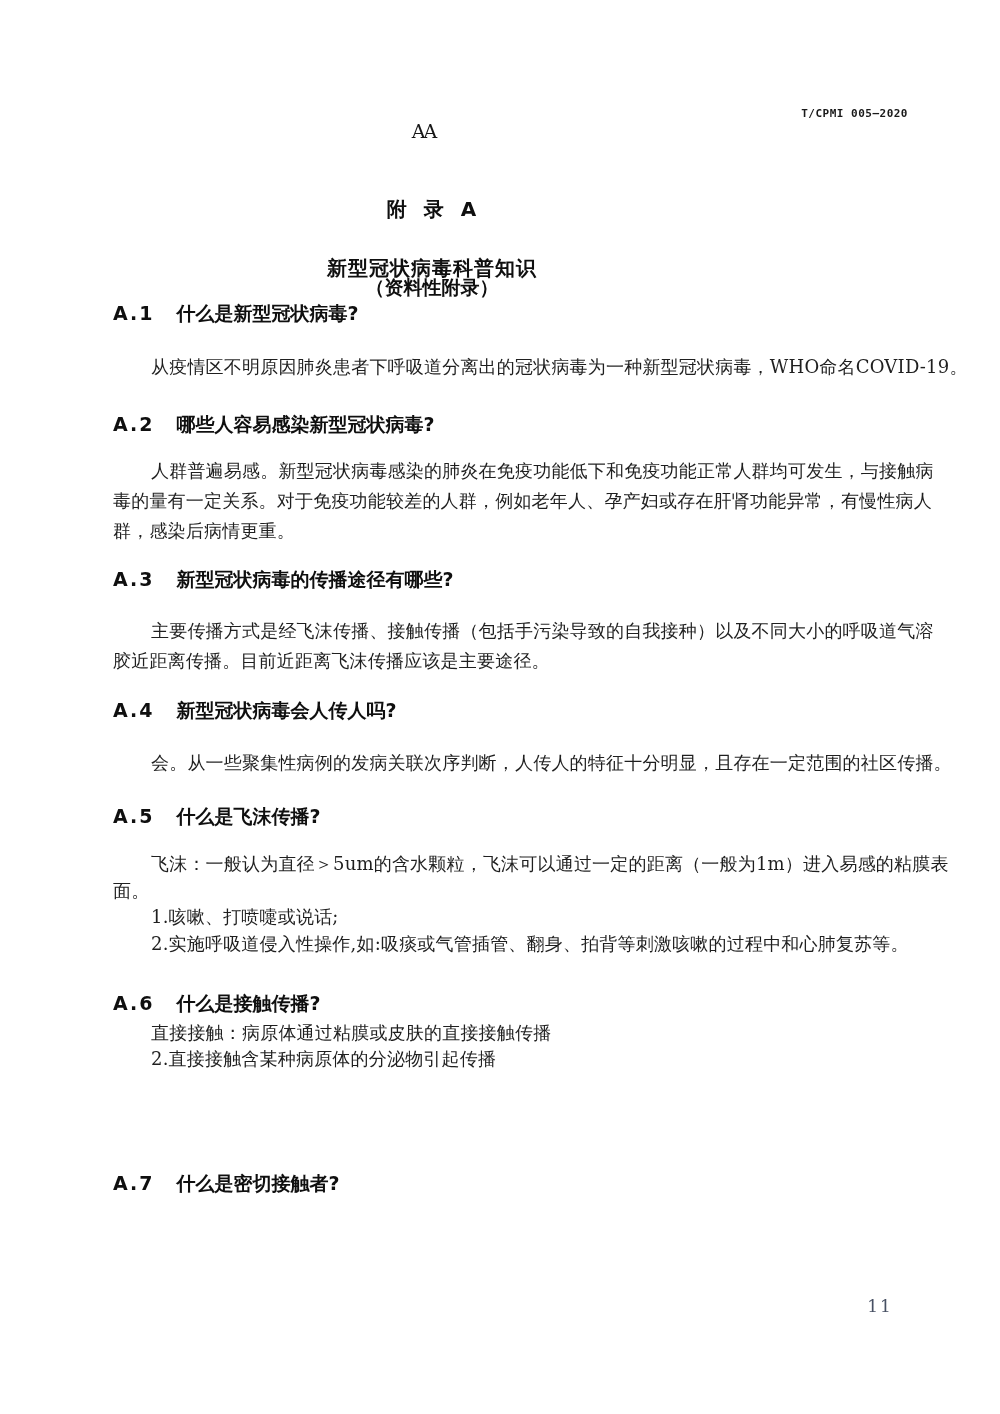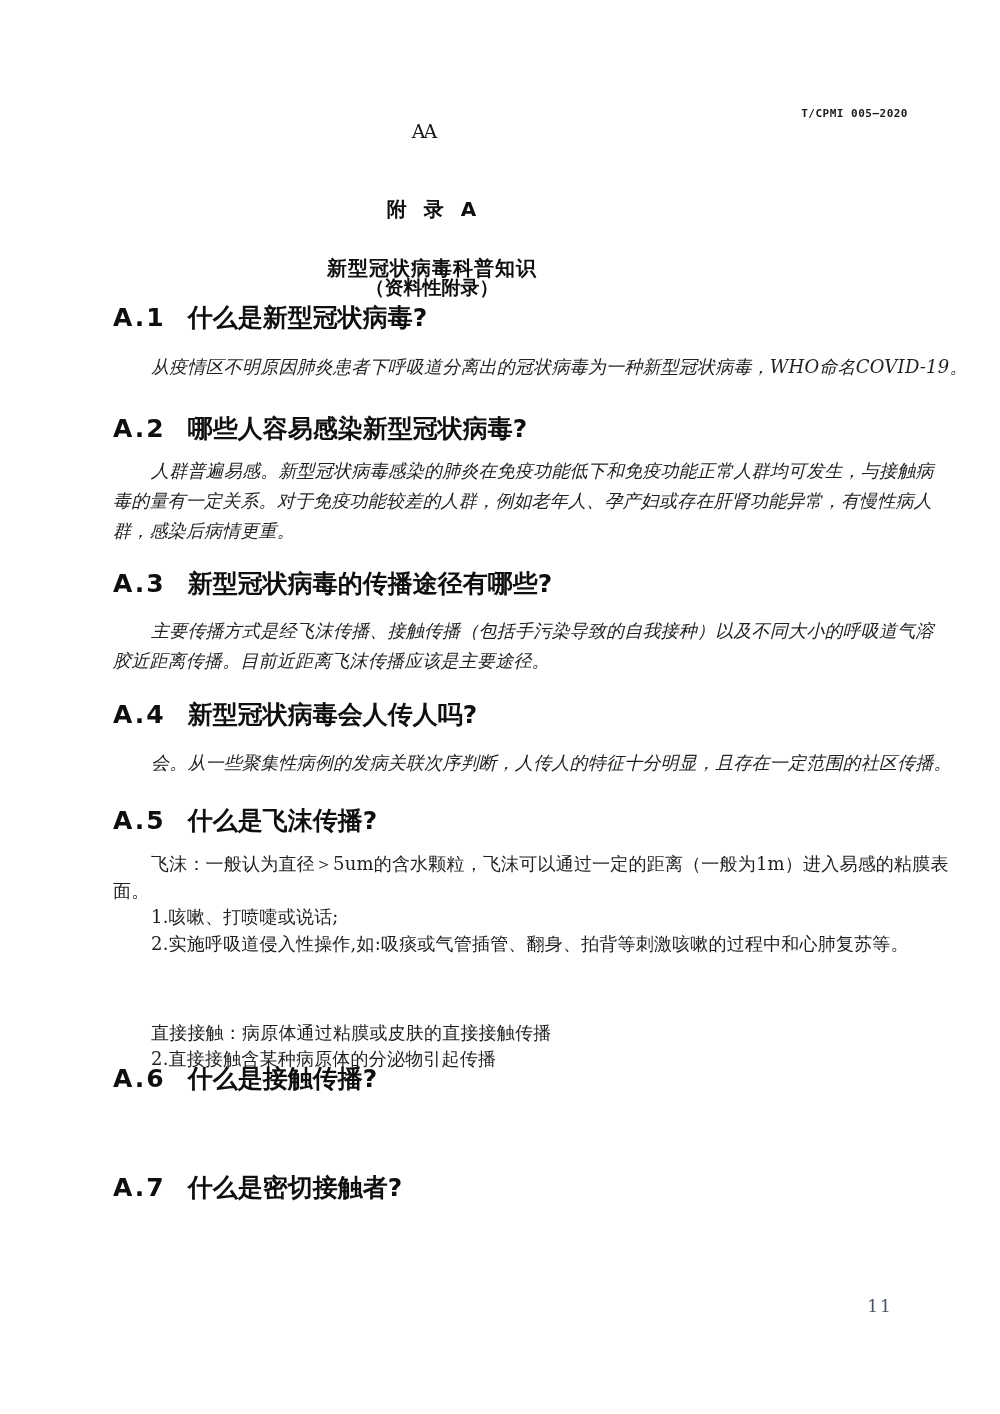--- a/index.html
+++ b/index.html
@@ -51,37 +51,37 @@
   .title-1 { top: 196px; font-size: 20px; letter-spacing: 1px; word-spacing: 8px; }
   .title-2 { top: 227px; font-size: 19px; margin-top: 48px; }
   .title-3 { top: 255px; font-size: 20px; letter-spacing: 1px; }
   
   .sec-h {
     position: absolute;
     left: 113px;
     white-space: nowrap;
     font-family: "DejaVu Sans", "Liberation Sans", sans-serif;
     font-weight: bold;
-    font-size: 25px;
+    font-size: 19px;
     color: #0f0f0f;
   }
   .sec-h .h-num { letter-spacing: 2px; margin-right: 22px; }
   
   .para {
     position: absolute;
     left: 113px;
     width: 820px;
     font-size: 18px;
     color: #1f1f1f;
   }
   .para .ln {
     white-space: nowrap;
     letter-spacing: 0.2px;
   }
-  .lh30 .ln { line-height: 30px; height: 30px; font-style: italic; }
+  .lh30 .ln { line-height: 30px; height: 30px; }
   .lh27 .ln { line-height: 26.5px; height: 26.5px; }
   .lh26 .ln { line-height: 26px; height: 26px; }
   .ind { padding-left: 38px; }
   
   .page-num {
     position: absolute;
     top: 1296px;
     left: 862px;
     width: 36px;
     text-align: center;
@@ -137,21 +137,21 @@
   <div class="sec-h" style="top:804px">
     <span class="h-num">A.5</span><span class="h-title">什么是飞沫传播?</span>
   </div>
   <div class="para lh27" style="top:851px">
     <div class="ln ind">飞沫：一般认为直径＞5um的含水颗粒，飞沫可以通过一定的距离（一般为1m）进入易感的粘膜表</div>
     <div class="ln">面。</div>
     <div class="ln ind">1.咳嗽、打喷嚏或说话;</div>
     <div class="ln ind">2.实施呼吸道侵入性操作,如:吸痰或气管插管、翻身、拍背等刺激咳嗽的过程中和心肺复苏等。</div>
   </div>
 
-  <div class="sec-h" style="top:1062px">
+  <div class="sec-h" style="top:991px">
     <span class="h-num">A.6</span><span class="h-title">什么是接触传播?</span>
   </div>
   <div class="para lh26" style="top:1020px">
     <div class="ln ind">直接接触：病原体通过粘膜或皮肤的直接接触传播</div>
     <div class="ln ind">2.直接接触含某种病原体的分泌物引起传播</div>
   </div>
 
   <div class="sec-h" style="top:1171px">
     <span class="h-num">A.7</span><span class="h-title">什么是密切接触者?</span>
   </div>

